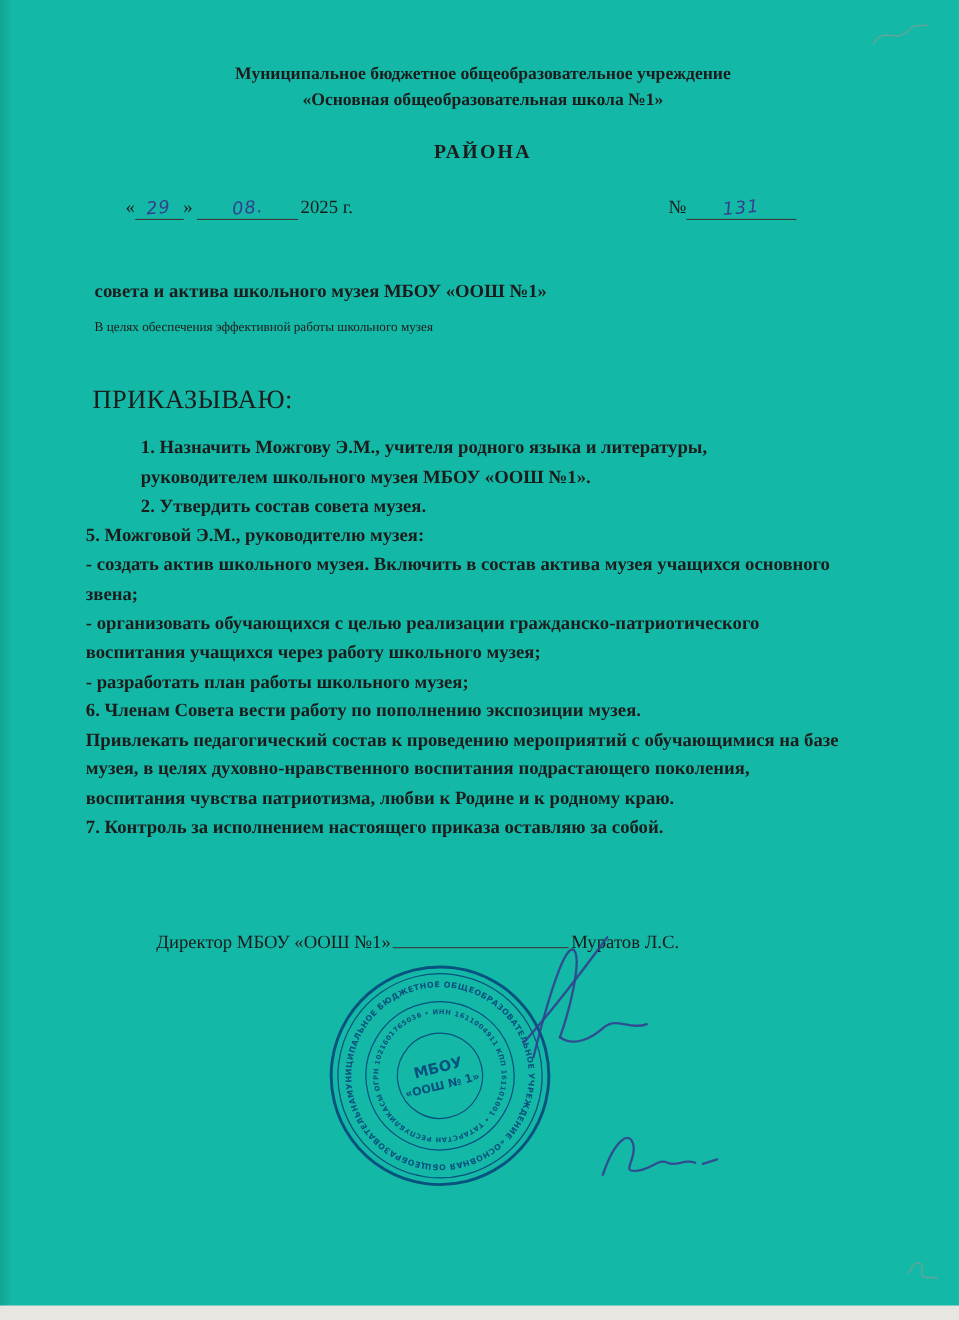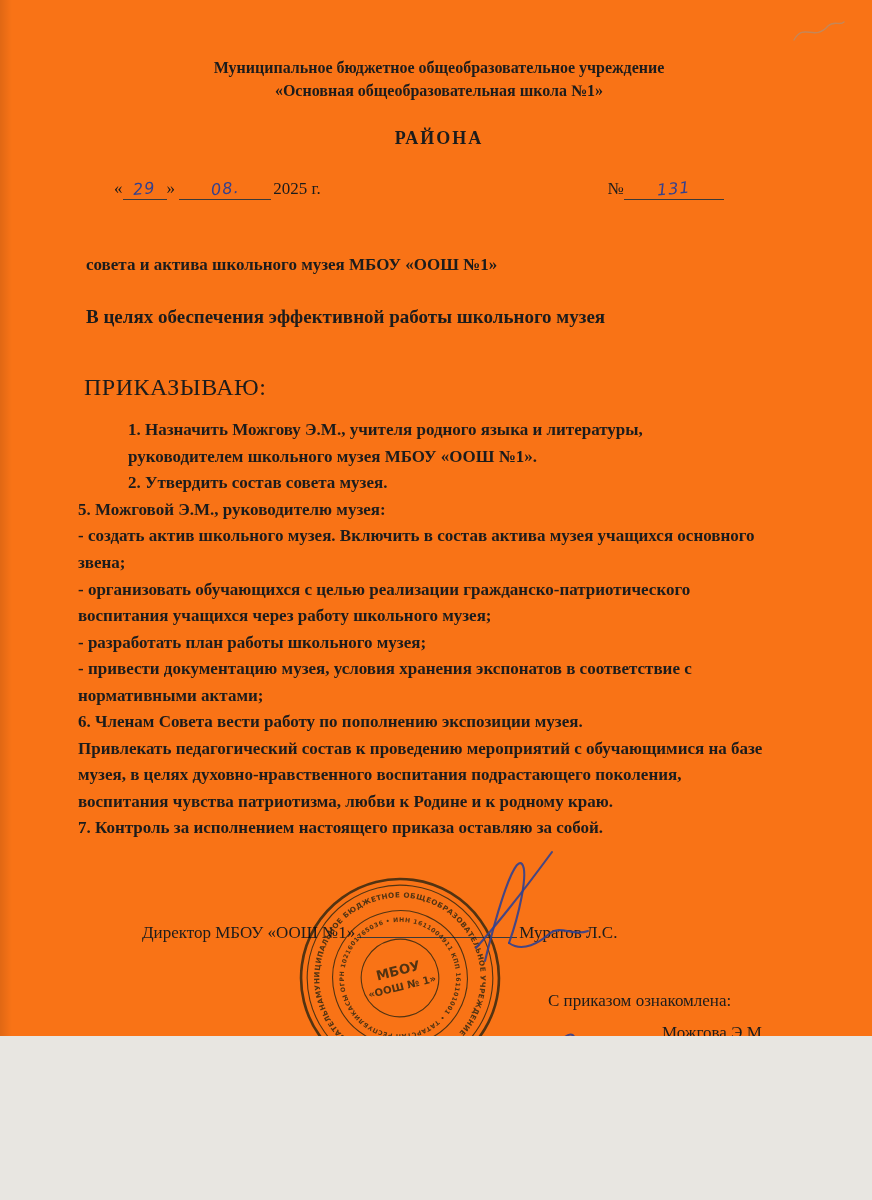--- a/index.html
+++ b/index.html
@@ -1,21 +1,21 @@
 <!DOCTYPE html>
 <html><head>
 <meta charset="utf-8">
 <style>
   html,body{margin:0;padding:0;}
   body{background:#e8e6e1;}
   .page{
     position:relative;
-    width:872px;height:1036px;
+    width:872px;height:1187px;
     margin:0 auto;
-    background:#f97316;
+    background:#14b8a6;
     font-family:"Liberation Serif","DejaVu Serif",serif;
     color:#1c1c1c;
     overflow:hidden;
     box-sizing:border-box;
     padding:0 72px 0 78px;
   }
   .page::before{
     content:"";position:absolute;left:0;top:0;bottom:0;width:12px;
     background:linear-gradient(to right,rgba(0,0,0,.10),rgba(0,0,0,0));
     pointer-events:none;
@@ -35,21 +35,21 @@
   .slot-num{min-width:100px;}
   .hand{
     font-family:"DejaVu Sans",sans-serif;
     font-style:italic;
     color:#33418f;
     font-size:16px;
     letter-spacing:1px;
   }
   .hand-tilt{display:inline-block;transform:rotate(-5deg);}
   .subject{margin-top:52px;margin-left:8px;font-weight:bold;font-size:17px;line-height:1.55;}
-  .preamble{margin-top:28px;margin-left:8px;font-size:19px;font-weight:bold;}
+  .preamble{margin-top:12px;margin-left:8px;font-size:12px;}
   .order-word{margin-top:46px;margin-left:6px;font-size:24px;letter-spacing:.5px;}
   .doc-body{margin-top:16px;font-size:17px;line-height:1.56;padding-right:24px;font-weight:bold;}
   .doc-body p{margin:0;}
   .doc-body p.numbered{padding-left:50px;padding-right:28px;}
   .sig-row{
     margin-top:78px;margin-left:64px;
     display:flex;align-items:baseline;font-size:17px;
     position:relative;z-index:2;
   }
   .sig-line{
@@ -111,38 +111,31 @@
 
   <div class="order-word">ПРИКАЗЫВАЮ:</div>
 
   <div class="doc-body">
     <p class="numbered">1.  Назначить Можгову Э.М., учителя родного языка и литературы, руководителем школьного музея МБОУ «ООШ №1».</p>
     <p class="numbered">2.  Утвердить состав совета музея.</p>
     <p>5. Можговой Э.М., руководителю музея:</p>
     <p>- создать актив школьного музея.  Включить в состав актива музея учащихся основного звена;</p>
     <p>- организовать обучающихся с целью реализации гражданско-патриотического воспитания учащихся через работу школьного музея;</p>
     <p>- разработать план работы школьного музея;</p>
-    <p>- привести документацию музея, условия хранения экспонатов в соответствие с нормативными актами;</p>
     <p>6. Членам Совета вести работу по пополнению экспозиции музея.</p>
     <p>Привлекать педагогический состав к проведению мероприятий с обучающимися на базе музея, в целях духовно-нравственного воспитания подрастающего поколения, воспитания чувства патриотизма, любви к Родине и к родному краю.</p>
     <p>7. Контроль за исполнением настоящего приказа оставляю за собой.</p>
   </div>
 
   <div class="sig-row">
     <span>Директор МБОУ «ООШ №1»</span>
     <span class="sig-line dir-line"></span>
     <span>Муратов Л.С.</span>
   </div>
 
-  <div class="ack">
-    <div>С приказом ознакомлена:</div>
-    <div>
-      <span class="sig-line ack-sig-line"></span><span>Можгова Э.М.</span>
-    </div>
-  </div>
 
   <svg class="stamp" viewBox="0 0 200 200" aria-hidden="true">
     <defs>
       <path id="ringA" d="M100,100 m-79,0 a79,79 0 1,1 158,0 a79,79 0 1,1 -158,0"></path>
       <path id="ringB" d="M100,100 m-55,0 a55,55 0 1,1 110,0 a55,55 0 1,1 -110,0"></path>
     </defs>
     <circle class="st-ring" cx="100" cy="100" r="97" stroke-width="2.6"></circle>
     <circle class="st-ring" cx="100" cy="100" r="91" stroke-width="1.1"></circle>
     <circle class="st-ring" cx="100" cy="100" r="66" stroke-width="1.1"></circle>
     <circle class="st-ring" cx="100" cy="100" r="38" stroke-width="1.1"></circle>

